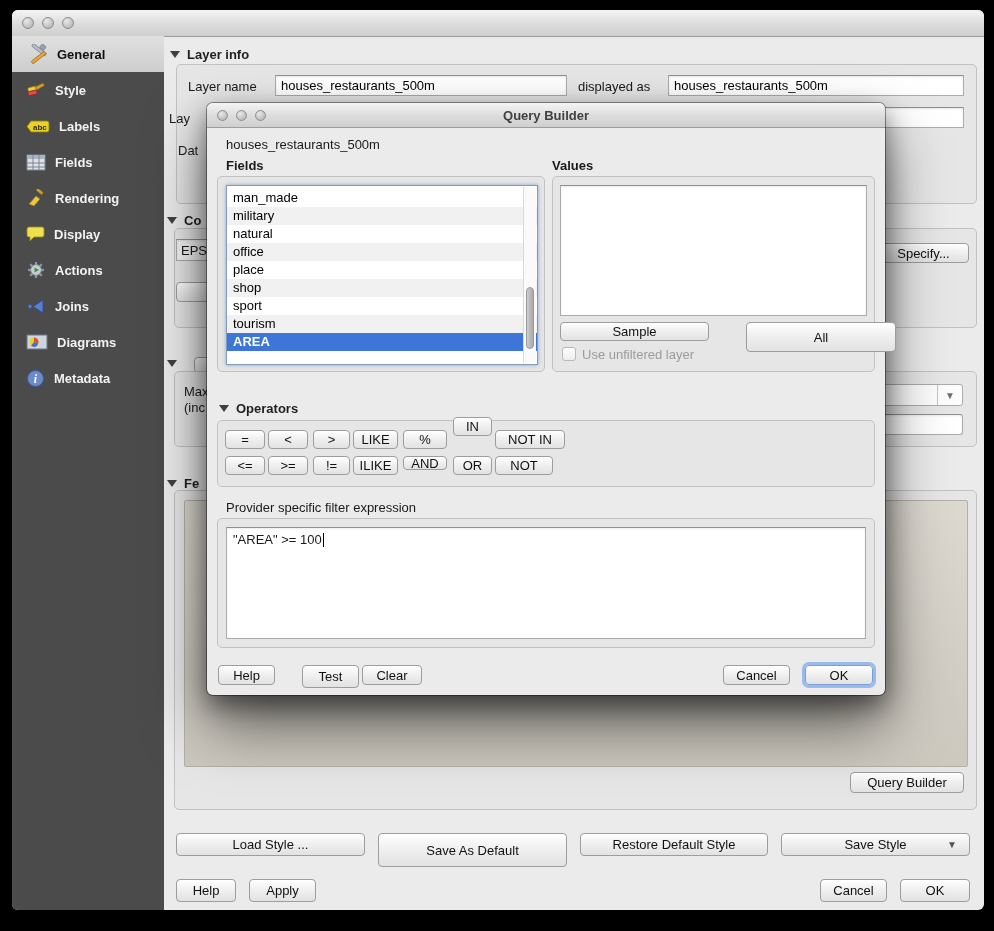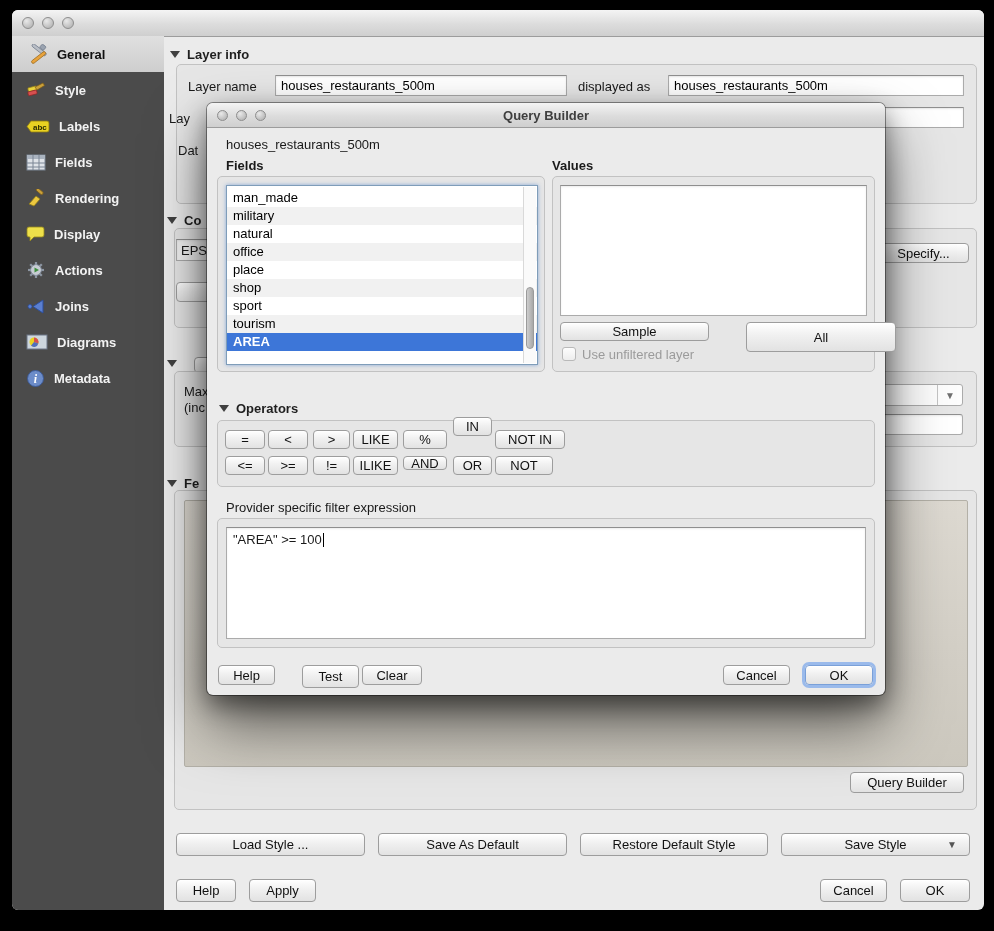--- a/index.html
+++ b/index.html
@@ -214,21 +214,21 @@
   </div>
   <div class="groupbox" style="left:162px;top:480px;width:803px;height:320px;"></div>
   <div class="sunken" style="left:172px;top:490px;width:784px;height:267px;"></div>
   <div class="btn" style="left:838px;top:762px;width:114px;height:21px;">
     <span>Query Builder</span>
   </div>
 
   <div class="btn" style="left:164px;top:823px;width:189px;height:23px;">
     <span>Load Style ...</span>
   </div>
-  <div class="btn" style="left:366px;top:823px;width:189px;height:23px;">
+  <div class="btn" style="left:366px;top:823px;width:189px;height:34px;">
     <span>Save As Default</span>
   </div>
   <div class="btn" style="left:568px;top:823px;width:188px;height:23px;">
     <span>Restore Default Style</span>
   </div>
   <div class="btn" style="left:769px;top:823px;width:189px;height:23px;">
     <span>Save Style</span>
     <span style="position:absolute;right:12px;color:#555;font-size:10px;">▼</span>
   </div>
 

